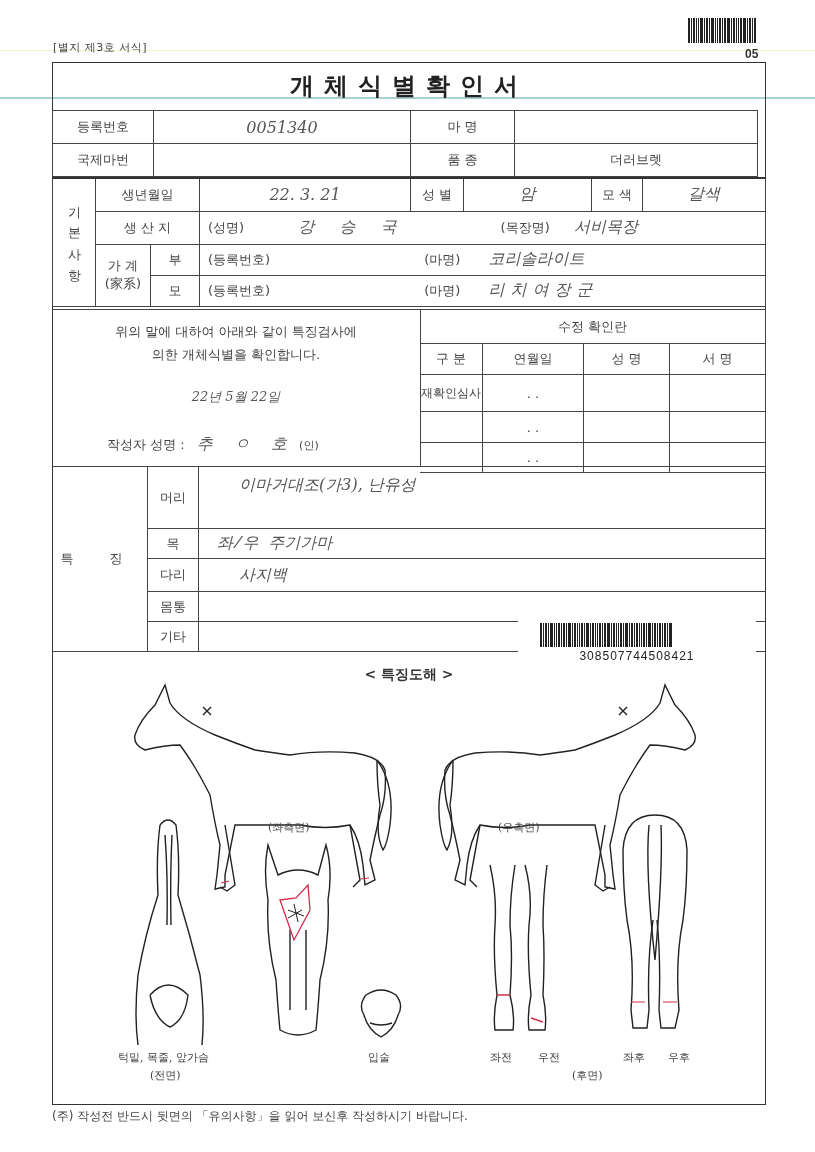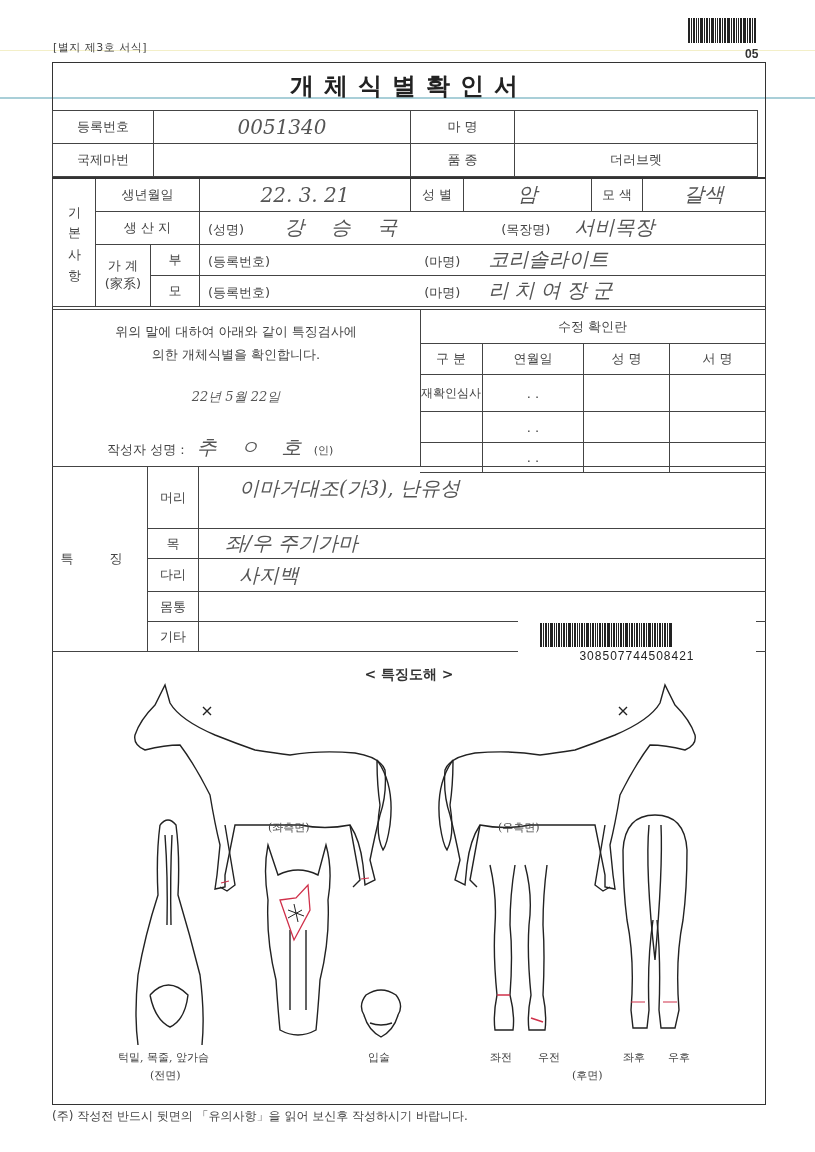--- a/index.html
+++ b/index.html
@@ -7,21 +7,21 @@
   .abs{position:absolute;}
   .hline{position:absolute;left:0;right:0;height:1px;}
   .form-label{position:absolute;top:40px;left:53px;font-size:11px;color:#444;letter-spacing:0.5px;}
   .page-no{position:absolute;top:47px;left:745px;font-size:12px;font-weight:bold;color:#333;font-family:"Liberation Sans",sans-serif;}
   .top-barcode{position:absolute;top:18px;left:688px;width:76px;height:25px;display:flex;gap:1px;}
   .top-barcode span{display:block;height:100%;background:#222;}
   .frame{position:absolute;left:52px;top:62px;width:714px;height:1043px;border:1.5px solid #333;box-sizing:border-box;}
   .title{position:absolute;left:52px;top:62px;width:714px;height:48px;display:flex;align-items:center;justify-content:center;font-size:24px;font-weight:bold;letter-spacing:10px;color:#222;}
   table{border-collapse:collapse;position:absolute;}
   td{border:1px solid #444;font-size:13px;color:#444;padding:0;text-align:center;vertical-align:middle;}
-  .hw{font-family:"DejaVu Serif",serif;font-style:italic;color:#555;font-size:20px;}
+  .hw{font-family:"DejaVu Serif",serif;font-style:italic;color:#555;font-size:16px;}
   .left{text-align:left;padding-left:8px;}
   .thick-top{border-top:2px solid #333;}
   .diagram-title{position:absolute;left:52px;top:666px;width:714px;text-align:center;font-size:14px;font-weight:bold;color:#333;}
   .cap{position:absolute;font-size:11px;color:#444;font-family:"DejaVu Serif",serif;}
   .footer-note{position:absolute;left:52px;top:1108px;font-size:12px;color:#444;}
   .barcode2{position:absolute;left:518px;top:620px;width:238px;height:44px;background:#fff;}
   .barcode2 .bars{display:flex;height:24px;gap:1px;margin:3px 8px 0 22px;}
   .barcode2 .bars span{display:block;background:#222;height:100%;}
   .barcode2 .num{font-size:12px;text-align:center;color:#222;letter-spacing:1px;font-family:"Liberation Sans",sans-serif;margin-top:2px;}
   svg{position:absolute;}
@@ -92,21 +92,21 @@
     <td style="width:210px;" class="hw">22. 3. 21</td>
     <td style="width:52px;">성 별</td>
     <td style="width:127px;" class="hw">암</td>
     <td style="width:50px;">모 색</td>
     <td class="hw">갈색</td>
   </tr>
   <tr style="height:33px;">
     <td colspan="2">생 산 지</td>
     <td colspan="6" class="left" style="border-right:1px solid #444;">
       <span>(성명)</span>
-      <span class="hw" style="margin-left:36px;letter-spacing:10px;">강  승  국</span>
+      <span class="hw" style="margin-left:50px;letter-spacing:10px;">강  승  국</span>
       <span style="margin-left:90px;">(목장명)</span>
       <span class="hw" style="margin-left:20px;">서비목장</span>
     </td>
   </tr>
   <tr style="height:31px;">
     <td rowspan="2" style="width:48px;line-height:18px;">
       <div>가 계</div>
       <div>(家系)</div>
     </td>
     <td style="width:43px;">부</td>
@@ -172,21 +172,21 @@
 
 <table style="left:52px;top:466px;width:714px;">
   <tbody>
       <tr style="height:62px;">
     <td rowspan="5" style="width:95px;border-left:none;letter-spacing:16px;">특   징</td>
     <td style="width:50px;">머리</td>
     <td class="left hw" style="vertical-align:top;padding-top:8px;padding-left:40px;border-right:none;">이마거대조(가3), 난유성</td>
   </tr>
   <tr style="height:30px;">
     <td>목</td>
-    <td class="left hw" style="padding-left:26px;border-right:none;">좌/우 주기가마</td>
+    <td class="left hw" style="padding-left:18px;border-right:none;font-family:Liberation Mono, monospace;">좌/우 주기가마</td>
   </tr>
   <tr style="height:33px;">
     <td>다리</td>
     <td class="left hw" style="padding-left:40px;border-right:none;">사지백</td>
   </tr>
   <tr style="height:30px;">
     <td>몸통</td>
     <td class="left" style="border-right:none;"></td>
   </tr>
   <tr style="height:30px;">

